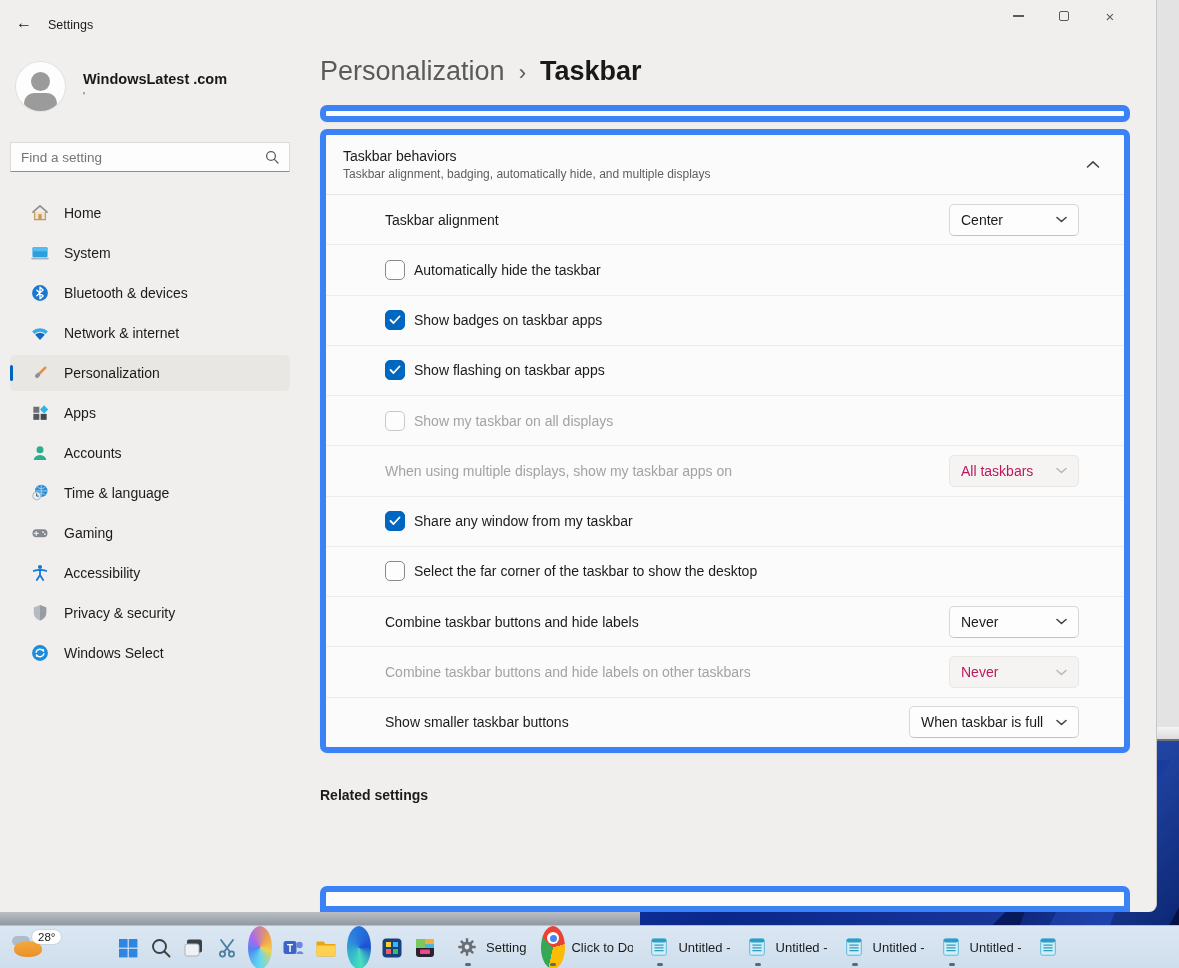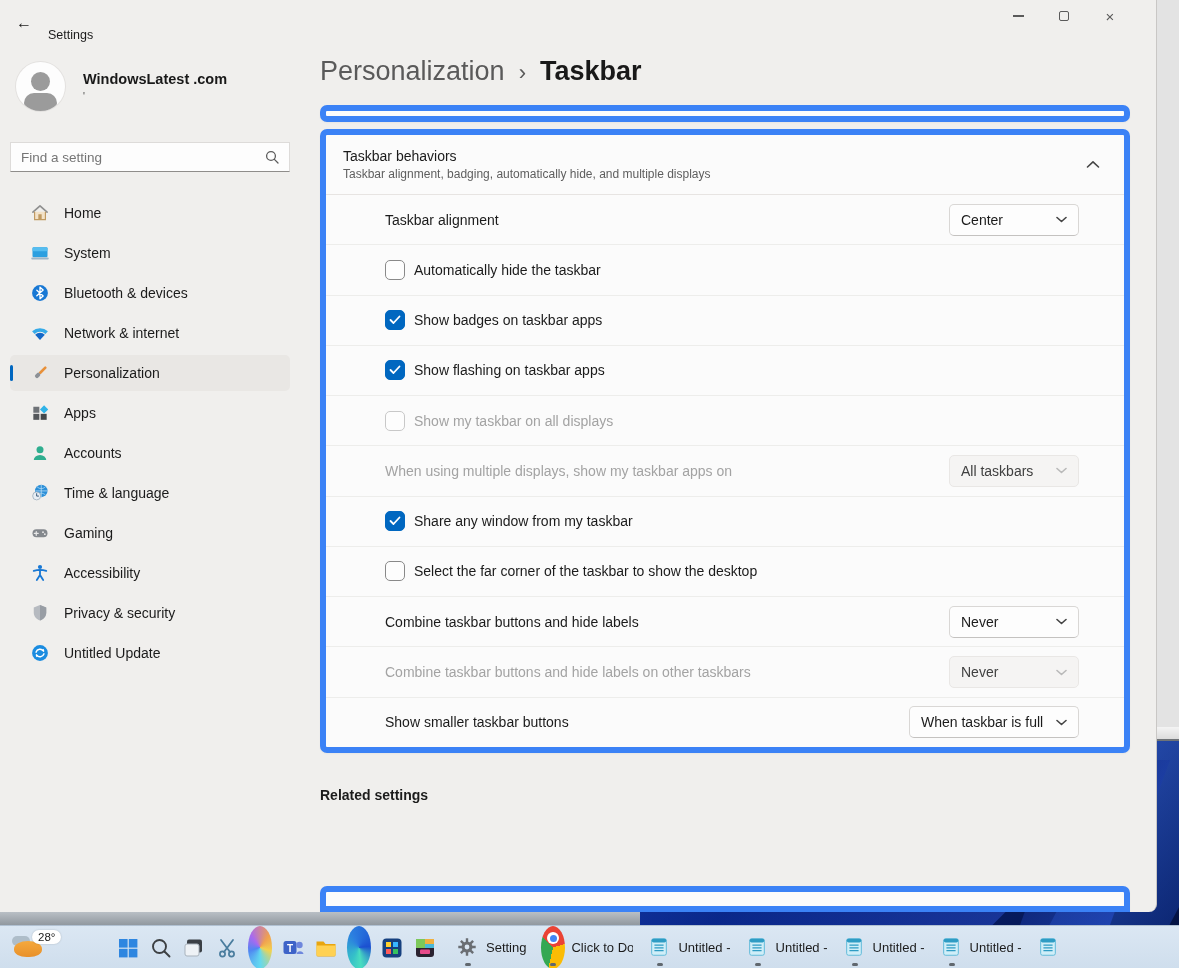--- a/index.html
+++ b/index.html
@@ -23,21 +23,21 @@
   .white-band { position:absolute; left:1126px; top:727px; width:53px; height:14px;
     background:linear-gradient(180deg,#f4f4f4,#dcdcdc); border-bottom:2px solid #6f7377; }
 
   
   .win { position:absolute; left:0; top:0; width:1157px; height:912px; background:#f0efed;
     border-right:1px solid #c9c7c5; border-radius:0 0 8px 0; overflow:hidden; }
 
   .titlebar { position:absolute; left:0; top:0; width:100%; height:44px; }
   .back { position:absolute; left:10px; top:9px; width:28px; height:28px; font-size:16px; color:#1b1b1b;
     display:flex; align-items:center; justify-content:center; border-radius:4px; }
-  .apptitle { position:absolute; left:48px; top:28px; font-size:12.5px; color:#1b1b1b; }
+  .apptitle { position:absolute; left:48px; top:18px; font-size:12.5px; color:#1b1b1b; }
   .winctl { position:absolute; top:0; right:23px; height:32px; display:flex; }
   .ctl { width:46px; height:32px; display:flex; align-items:center; justify-content:center; color:#5a5a5a; }
   .ctl .min { width:11px; height:1.4px; background:#5a5a5a; }
   .ctl .max { width:10px; height:10px; border:1.2px solid #5a5a5a; border-radius:2px; }
   .ctl.close { font-size:15px; }
 
   
   .sidebar { position:absolute; left:0; top:44px; width:310px; height:868px; }
   .avatar { position:absolute; left:16px; top:18px; width:49px; height:49px; border-radius:50%; background:#fdfdfd;
     box-shadow:0 0 0 1px #e3e1df; overflow:hidden; }
@@ -78,21 +78,21 @@
   .rlabel { font-size:14px; color:#1b1b1b; }
   .row.disabled .rlabel { color:#a3a3a3; }
   .cb { width:20px; height:20px; border-radius:5px; margin-right:9px; flex:0 0 20px;
     background:#fdfdfd; border:1px solid #898989; display:flex; align-items:center; justify-content:center; }
   .cb.checked { background:#0067c0; border-color:#0067c0; }
   .row.disabled .cb { border-color:#c8c8c8; }
   .spacer { flex:1; }
   .dd { height:32px; min-width:130px; background:#fdfdfd; border:1px solid #d9d7d5; border-bottom-color:#c4c2c0;
     border-radius:5px; display:flex; align-items:center; justify-content:space-between; padding:0 11px; font-size:14px; color:#1b1b1b; }
   .dd.wide { min-width:170px; }
-  .dd.ddis { background:#f5f4f3; border-color:#e9e7e5; color:#404040; }
+  .dd.ddis { background:#f5f4f3; border-color:#e9e7e5; color:#be185d; }
 
   .related-h { position:absolute; left:0; top:743px; font-size:14px; font-weight:600; color:#1b1b1b; }
   .linkcard { position:absolute; left:0; width:810px; display:flex; align-items:center; padding:0 25px 0 17px; }
   .lc1 { top:771px; height:64px; }
   .lc2 { top:842px; height:26px; border-radius:7px 7px 0 0; overflow:hidden; align-items:flex-start; padding-top:12px; }
   .lc-icon { width:24px; height:24px; margin-right:18px; flex:0 0 24px; }
   .lc-texts { flex:1; }
   .lc-title { font-size:14px; color:#1b1b1b; margin-bottom:3px; }
   .lc-sub { font-size:12px; color:#5e5e5e; }
 
@@ -274,21 +274,21 @@
             </svg>
           <span class="nlabel">Privacy &amp; security</span>
         </div>
 
         <div class="navitem">
           <svg class="nicon" viewBox="0 0 24 24">
               <circle cx="12" cy="12" r="9.5" fill="#1b8ce0"></circle>
               <path d="M7.2 11 a5 5 0 0 1 9 -1.2 M16.8 13 a5 5 0 0 1 -9 1.2" stroke="#fff" stroke-width="1.7" fill="none" stroke-linecap="round"></path>
               <path d="M16.6 6.8 l.5 3 -3 -.4 z M7.4 17.2 l-.5 -3 3 .4 z" fill="#fff"></path>
             </svg>
-          <span class="nlabel">Untitled Update</span>
+          <span class="nlabel">Windows Select</span>
         </div>
 
       </div>
     </div>
 
     <div class="content">
 
       <div class="crumbs">
         <span class="crumb-parent">Personalization</span>
         <span class="crumb-sep">›</span>

